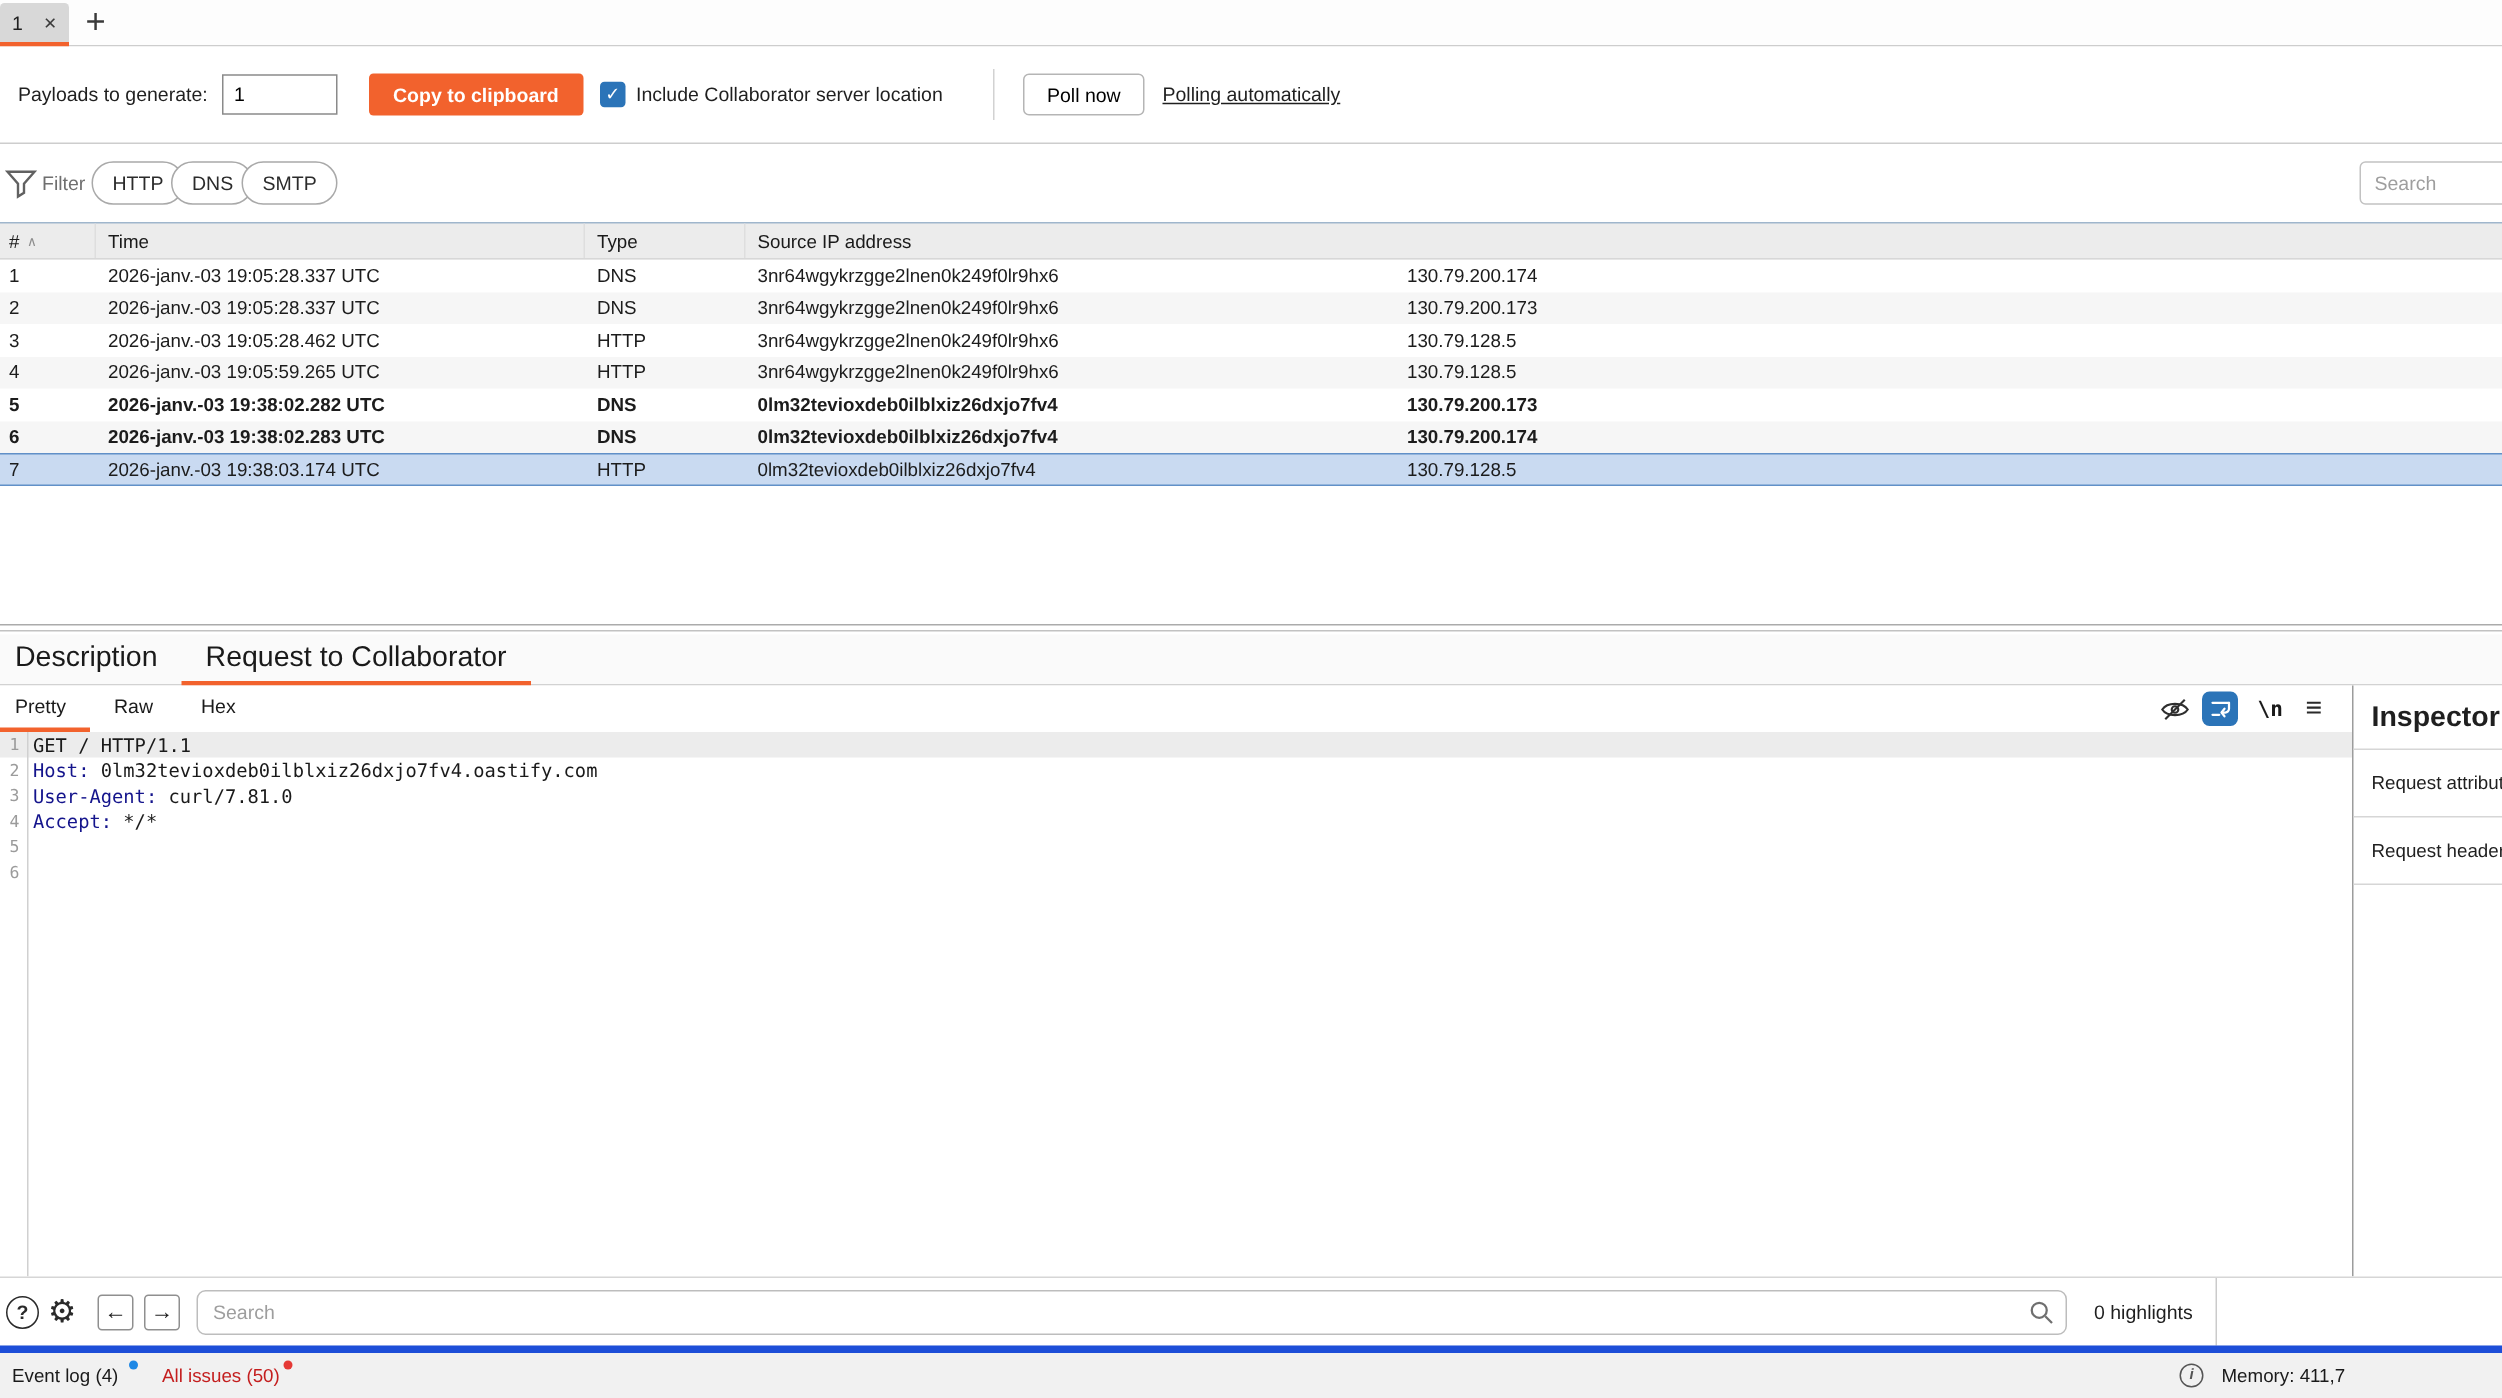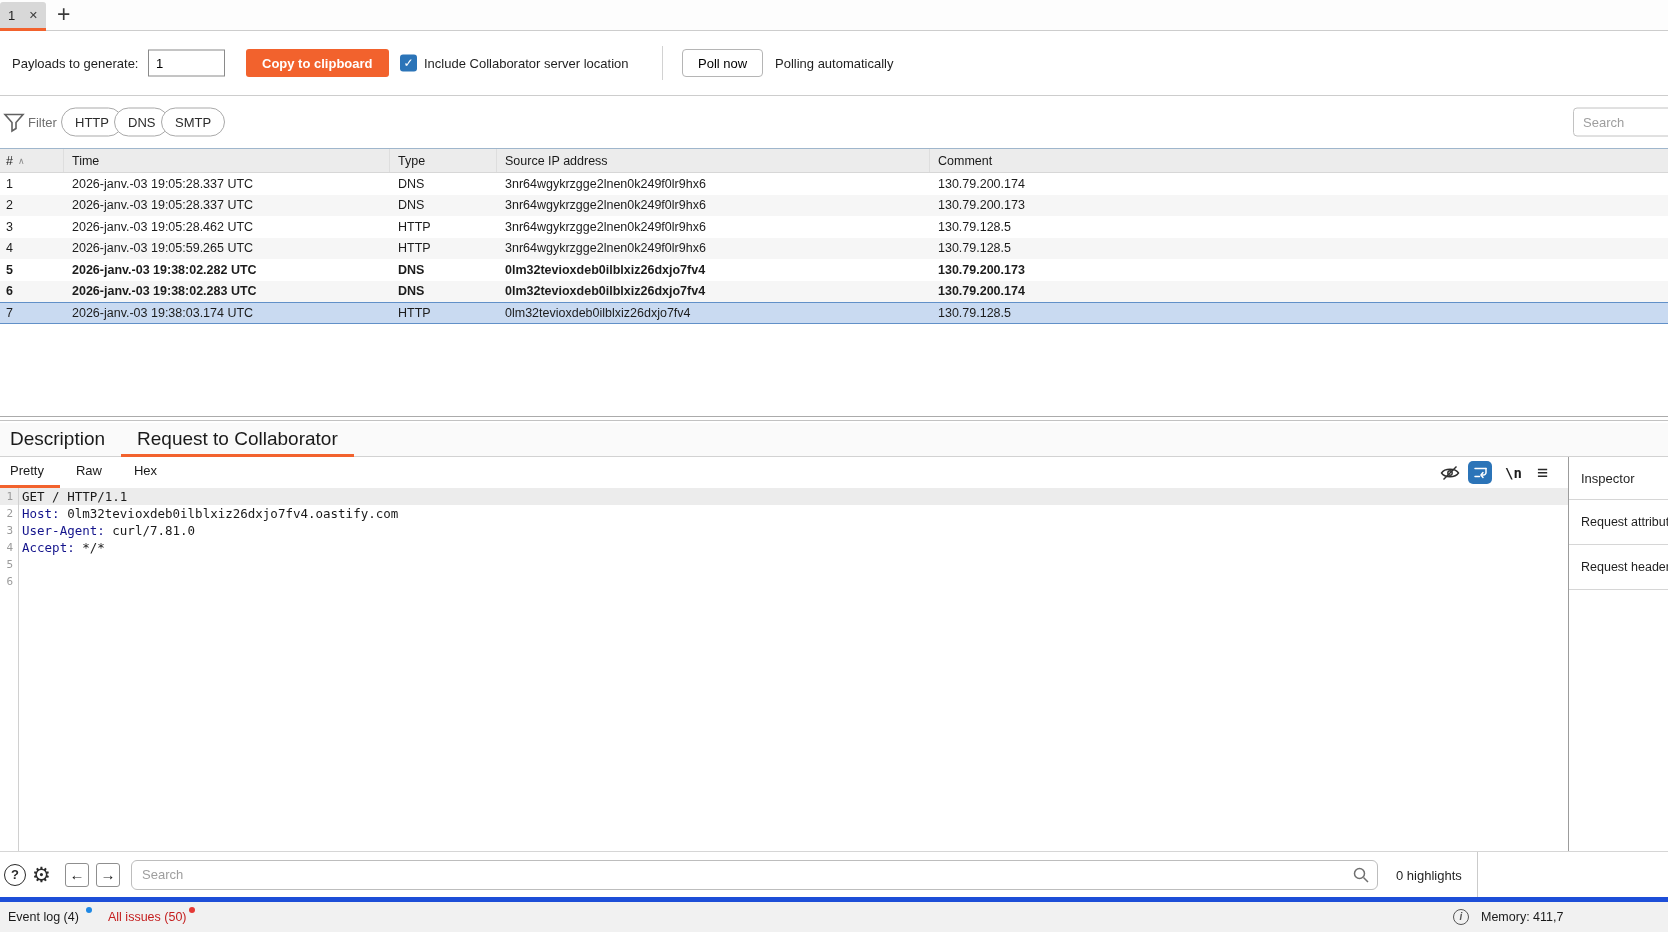--- a/index.html
+++ b/index.html
@@ -21,21 +21,21 @@
   
   .toolbar { position:absolute; top:31px; left:0; width:1668px; height:65px; border-bottom:1px solid #cdcdcd; background:#fff; }
   .toolbar > * { position:absolute; top:50%; transform:translateY(-50%); }
   .tb-label { left:12px; font-size:13px; }
   .payloads-input { left:148px; width:77px; height:27px; border:1px solid #8a8a8a; padding:0 7px; font-size:13px; font-family:"Liberation Sans",sans-serif; }
   .copy-btn { left:246px; height:28px; padding:0 16px; border:none; border-radius:3px; color:#fff; font-weight:bold; font-size:13px; font-family:"Liberation Sans",sans-serif; }
   .cbx { left:400px; width:17px; height:17px; border-radius:3px; color:#fff; font-size:12px; line-height:17px; text-align:center; }
   .cbx-label { left:424px; }
   .tb-vdiv { left:662px; width:1px; height:34px; background:#d2d2d2; }
   .poll-btn { left:682px; height:28px; padding:0 15px; background:#fff; border:1px solid #b5b5b5; border-radius:4px; font-size:13px; font-family:"Liberation Sans",sans-serif; }
-  .polling { left:775px; }
+  .polling { left:775px;text-decoration:underline; }
 
   
   .filterbar { position:absolute; top:96px; left:0; width:1652px; height:52px; background:#fff; }
   .filterbar > * { position:absolute; top:50%; transform:translateY(-50%); }
   .funnel { left:3px; width:22px; height:22px; }
   .filter-label { left:28px; color:#6f6f6f; }
   .pill { height:29px; line-height:27px; padding:0 13px; border:1px solid #a9a9a9; border-radius:15px; background:#fff; font-size:13px; color:#2b2b2b; font-family:"Liberation Sans",sans-serif; }
   .pill.p0 { left:61px; } .pill.p1 { left:114px; } .pill.p2 { left:161px; }
   .filter-search { left:1573px; width:120px; height:29px; border:1px solid #c2c2c2; border-radius:4px; padding:0 9px; font-size:13px; color:#444; font-family:"Liberation Sans",sans-serif; }
   .filter-search::placeholder { color:#9e9e9e; }
@@ -80,21 +80,21 @@
   .code { position:absolute; top:488px; left:0; width:1568px; height:363px; background:#fff; font-family:"DejaVu Sans Mono",monospace; }
   .gutter-line { position:absolute; top:488px; left:18px; width:1px; height:363px; background:#d0d0d0; }
   .code-line { display:grid; grid-template-columns:18px 1fr; height:17px; line-height:17px; font-size:12.5px; }
   .code-line .ln { text-align:right; padding-right:5px; color:#9b9b9b; font-size:11px; }
   .code-line .txt { padding-left:4px; white-space:pre; color:#1a1a1a; }
   .code-line.current { background:#ececec; }
   .hdr-key { color:#14148c; }
 
   
   .inspector { position:absolute; top:457px; left:1568px; width:100px; height:394px; background:#fff; border-left:1px solid #9c9c9c; }
-  .insp-title { height:43px; line-height:43px; padding-left:12px; font-weight:normal; font-size:13px; border-bottom:1px solid #d6d6d6; }
+  .insp-title { height:43px; line-height:43px; padding-left:12px; font-weight:bold; font-size:19px; border-bottom:1px solid #d6d6d6; }
   .insp-row { height:45px; line-height:45px; padding-left:12px; font-size:12.5px; border-bottom:1px solid #d6d6d6; white-space:nowrap; overflow:hidden; }
 
   
   .btoolbar { position:absolute; top:851px; left:0; width:1668px; height:46px; background:#fff; border-top:1px solid #d6d6d6; }
   .btoolbar > * { position:absolute; top:50%; transform:translateY(-50%); }
   .circle-btn { width:22px; height:22px; border:1.5px solid #2a2a2a; border-radius:50%; text-align:center; line-height:19px; font-size:13px; font-weight:bold; color:#2a2a2a; background:#fff; }
   .help-btn { left:4px; }
   .gear-btn { left:32px; font-size:21px; color:#2a2a2a; background:none; border:none; }
   .nav-btn { width:24px; height:24px; border:1px solid #8f8f8f; border-radius:3px; background:#fff; text-align:center; line-height:21px; font-size:15px; color:#1a1a1a; }
   .back-btn { left:65px; } .fwd-btn { left:96px; }
@@ -150,21 +150,20 @@
 </div>
 
 <div class="thead grid-cols">
   <div>
       <span>#</span>
       <span class="sort-asc">∧</span>
     </div>
   <div>Time</div>
   <div>Type</div>
   <div>Source IP address</div>
-  <div>Comment</div>
 </div>
 
 <div class="tbody">
   <div class="trow grid-cols">
     <div>1</div>
       <div>2026-janv.-03 19:05:28.337 UTC</div>
       <div>DNS</div>
       <div>3nr64wgykrzgge2lnen0k249f0lr9hx6</div>
       <div>130.79.200.174</div>
       <div></div>

